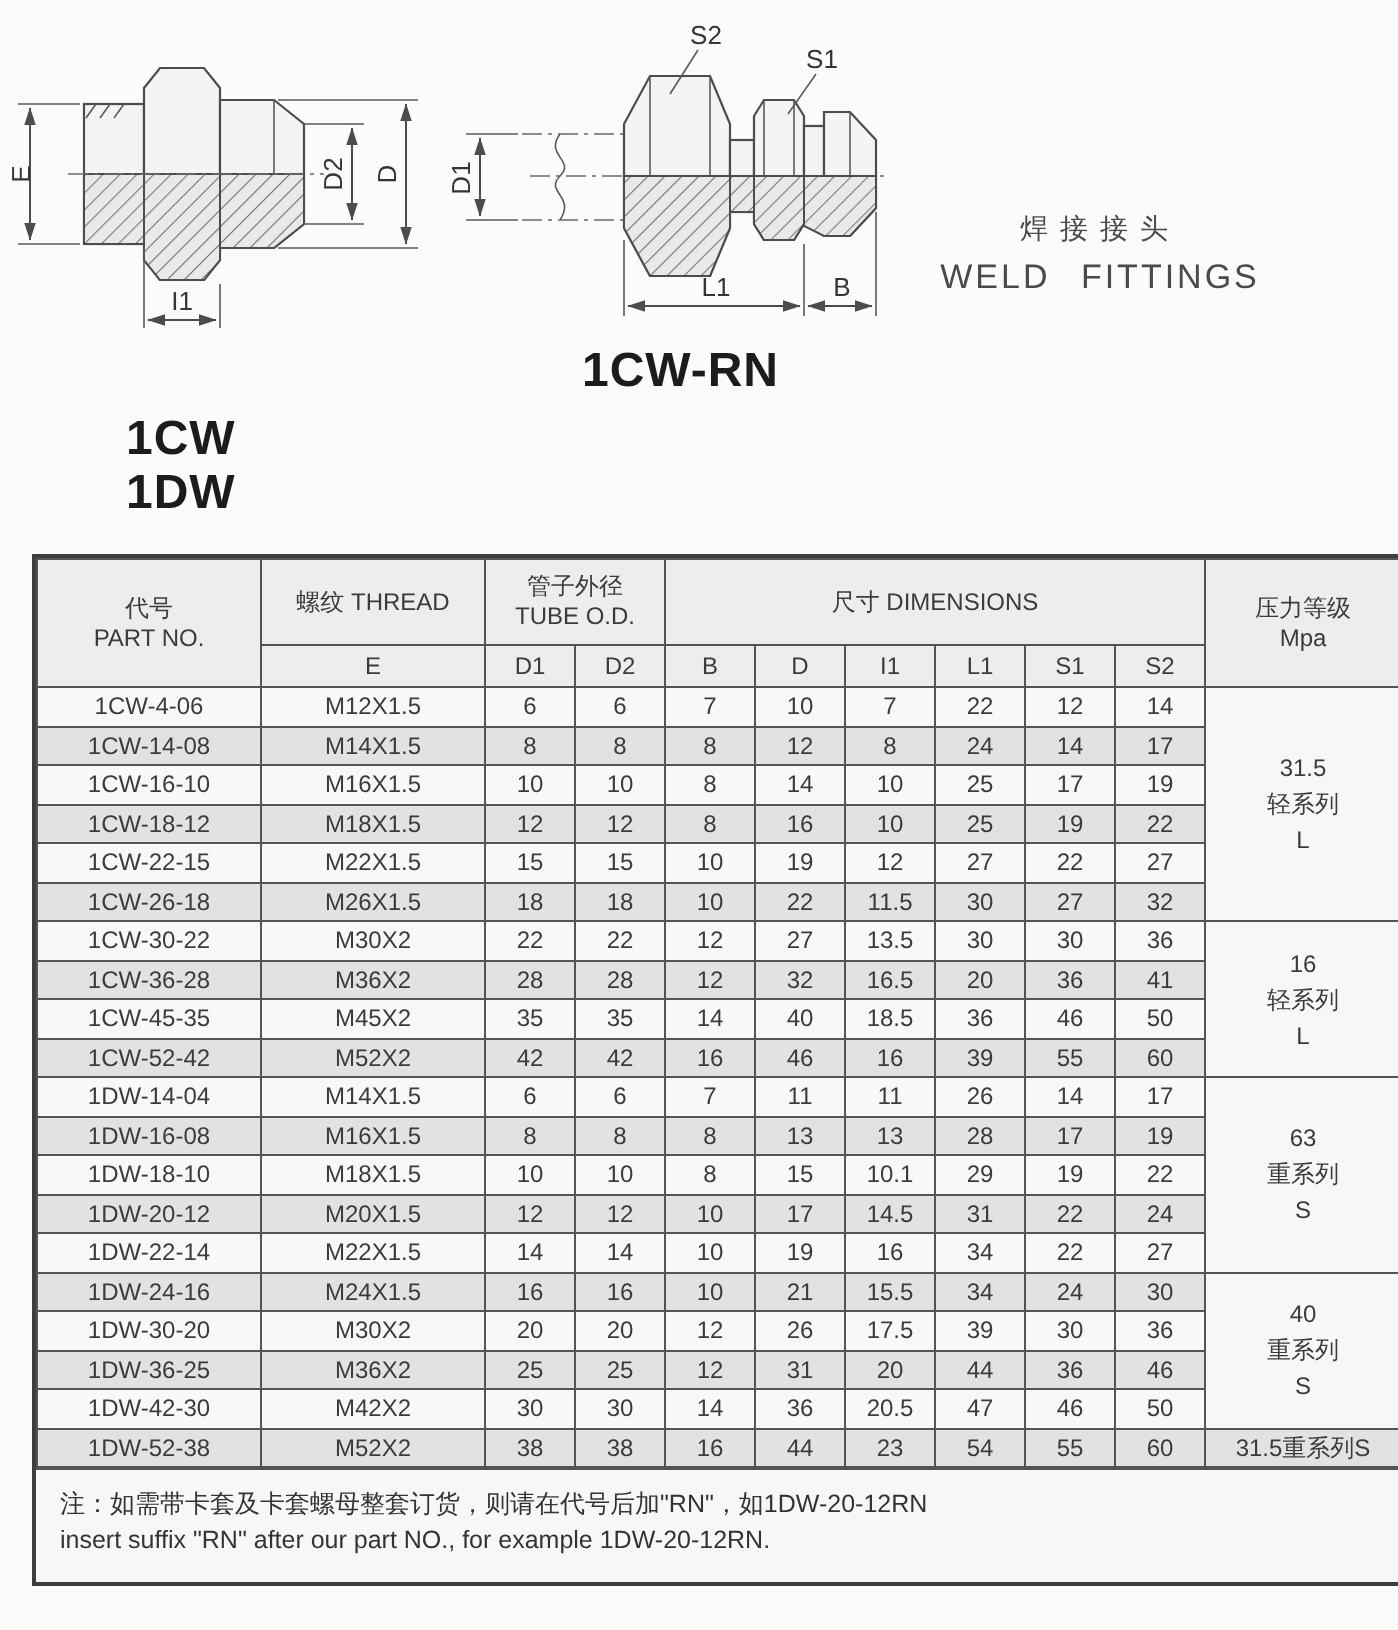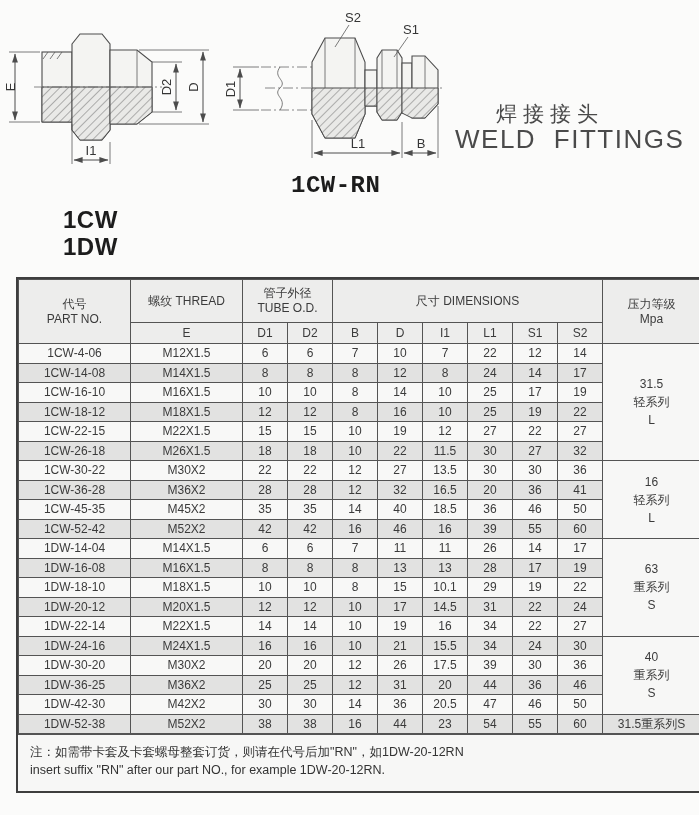--- a/index.html
+++ b/index.html
@@ -19,27 +19,27 @@
   #fig-right{left:225px;top:0px;}
   .fig-label{
     position:absolute;
     font-weight:bold;
     font-size:24px;
     line-height:27px;
     color:#1c1c1c;
     letter-spacing:0.5px;
   }
   #fig-label-left{left:63px;top:172px;margin-top:34px;}
-  #fig-label-right{left:291px;top:172px;font-family:Liberation Mono, monospace;}
+  #fig-label-right{left:291px;top:172px;}
   .heading{
     position:absolute;left:455px;top:102px;width:190px;
     text-align:center;color:#4a4a4a;
   }
-  .heading .cn{font-size:21px;letter-spacing:6px;line-height:24px;}
-  .heading .en{font-size:26px;letter-spacing:1.5px;word-spacing:9px;line-height:26px;white-space:nowrap;}
+  .heading .cn{font-size:14px;letter-spacing:6px;line-height:24px;}
+  .heading .en{font-size:17px;letter-spacing:1.5px;word-spacing:9px;line-height:26px;white-space:nowrap;}
 
   svg text{font-family:"Liberation Sans",sans-serif;font-size:13px;fill:#353535;}
   .dimline{stroke:#4c4c4c;stroke-width:1;fill:none;}
   .thin{stroke:#5a5a5a;stroke-width:0.8;fill:none;}
   .body-out{stroke:#4c4c4c;stroke-width:1.1;fill:#f4f4f2;}
   .cl{stroke:#6a6a6a;stroke-width:0.8;stroke-dasharray:10 3 2 3;fill:none;}
 
   
   .tablewrap{
     position:absolute;left:16px;top:277px;width:686px;

